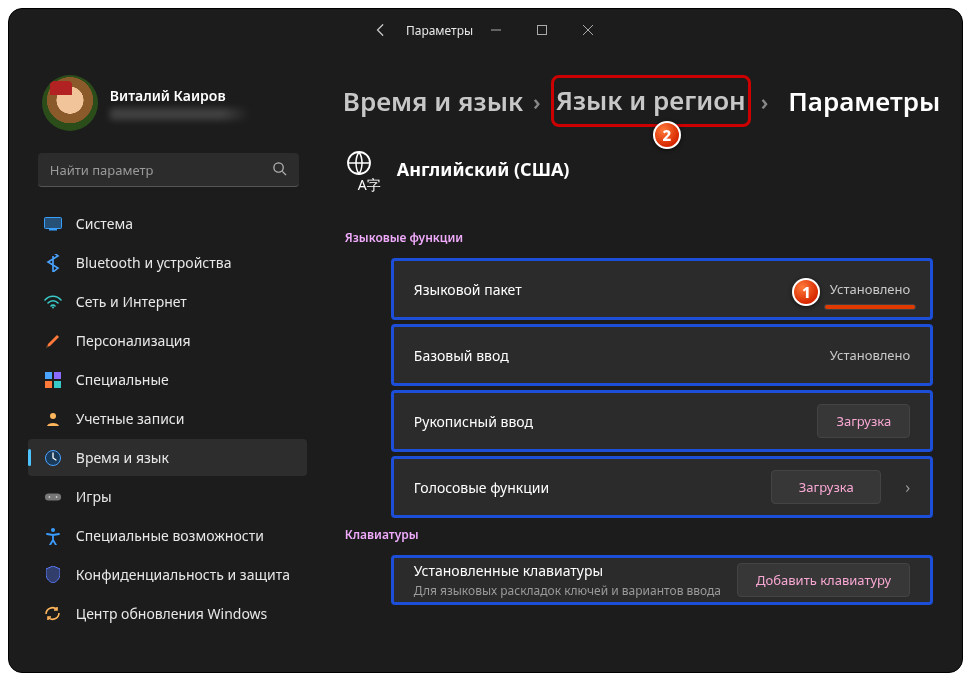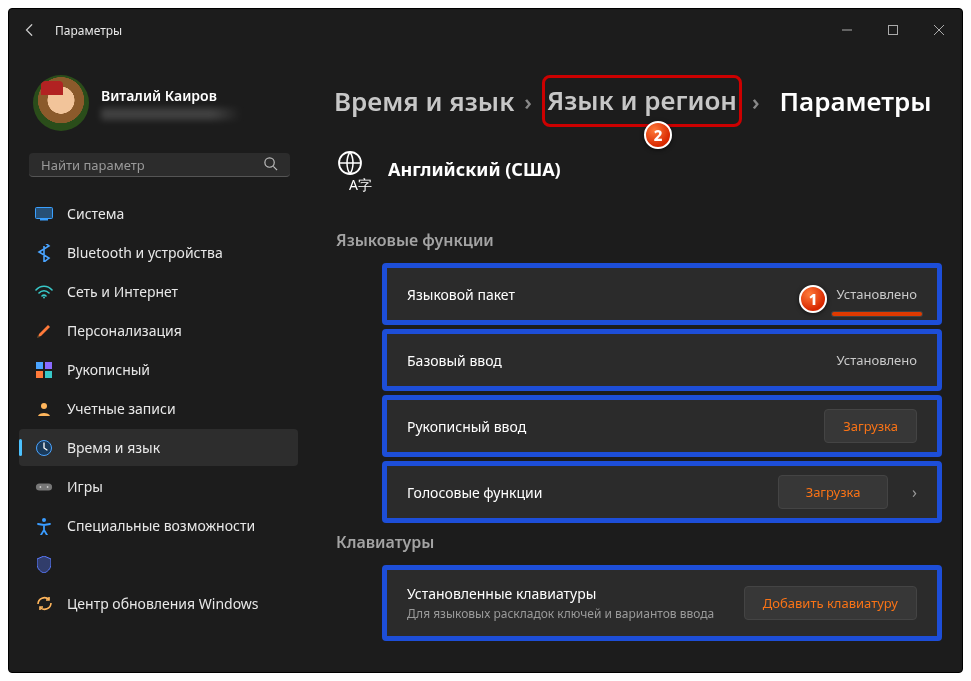--- a/index.html
+++ b/index.html
@@ -1,20 +1,20 @@
 <!DOCTYPE html>
 <html><head>
 <meta charset="utf-8">
 <style>
   * { box-sizing: border-box; margin: 0; padding: 0; font-family: "Segoe UI", system-ui, sans-serif; }
   body { background: #fff; width: 971px; height: 681px; overflow: hidden; position: relative; }
   .window {
     position: absolute; left: 8px; top: 8px; right: 8px; bottom: 8px;
-    background: #1c1c1c; border: 1px solid #000; border-radius: 4px;
-    display: flex; flex-direction: column; overflow: hidden;
+    background: #1c1c1c; border: 1px solid #000; border-radius: 14px;
+    display: flex; flex-direction: column; overflow: hidden; align-items: center;
   }
   .titlebar {
     height: 42px; display: flex; align-items: center; color: #e8e8e8;
     font-size: 12px; user-select: none;
   }
   .back-btn { width: 42px; display:flex; align-items:center; justify-content:center; color:#ccc; }
   .back-btn svg { width:14px; height:14px; }
   .app-title { padding-left: 4px; }
   .win-controls { margin-left:auto; display:flex; }
   .win-btn { width:46px; height:42px; display:flex; align-items:center; justify-content:center; color:#aaa; }
@@ -27,21 +27,21 @@
   .avatar {
     width:56px; height:56px; border-radius:50%;
     background: radial-gradient(circle at 50% 45%, #f2c49a 32%, #8b5a2b 33% 55%, #2a4d1a 56%);
     position:relative; overflow:hidden; flex-shrink:0;
   }
   .avatar::before{content:"";position:absolute;left:8px;top:6px;width:22px;height:14px;border-radius:4px 4px 0 0;background:#b22222;}
   .username { color:#fff; font-size:14px; font-weight:600; }
   .useremail { height:12px; margin-top:3px; filter: blur(3px); opacity:.5; background:linear-gradient(90deg,#666 0 80%,transparent); border-radius:2px; width:140px;}
 
   .search {
-    margin: 0 14px 18px 10px; height:24px; border-radius:4px;
+    margin: 0 14px 18px 10px; height:34px; border-radius:4px;
     background:#2c2c2c; border-bottom:1px solid #555;
     display:flex; align-items:center; color:#aaa;
   }
   .search input {
     flex:1; background:transparent; border:none; outline:none; color:#fff;
     padding:0 12px; font-size:13px;
   }
   .search input::placeholder { color:#9a9a9a; }
   .search-icon { padding:0 12px; color:#bbb; }
 
@@ -63,33 +63,33 @@
   .bc-item { color:#c7c7c7; white-space:nowrap; }
   .bc-strong { color:#fff; padding:2px 10px; }
   .bc-sep { color:#888; font-size:22px; }
   .bc-box { border:3px solid #c00; border-radius:8px; padding:4px 2px 6px; }
 
   .lang-header { display:flex; align-items:center; gap:20px; margin: 22px 0 40px 2px; }
   .lang-header-icon { font-size:28px; position:relative; }
   .lang-header-icon .sub { position:absolute; right:-6px; bottom:-6px; font-size:14px; background:#1c1c1c; padding:0 2px;}
   .lang-title { font-size:18px; font-weight:700; }
 
-  .sect-title { font-size:16px; color:#a3a3a3; font-weight:600; margin: 8px 0 12px 2px; }
+  .sect-title { font-size:12px; color:#f0abfc; font-weight:600; margin: 8px 0 12px 2px; }
   .row-stack { display:flex; flex-direction:column; gap:4px; padding-right:20px; }
   .row {
-    background:#2b2b2b; border:5px solid #1d4ed8; border-radius:4px;
+    background:#2b2b2b; border:3px solid #1d4ed8; border-radius:4px;
     height:62px; display:flex; align-items:center; padding:0 20px;
     color:#fff; font-size:14px; gap:16px;margin-left:48px;
   }
   .row .label { flex:1; }
   .row .label .sub { color:#9a9a9a; font-size:12px; margin-top:2px; }
   .row .status { color:#c9c9c9; font-size:13px; }
   .btn {
     background:#373737; border:1px solid #444; border-radius:4px;
-    height:34px; padding:0 18px; color:#f97316; font-size:13px;
+    height:34px; padding:0 18px; color:#f9a8d4; font-size:13px;
     display:flex; align-items:center; justify-content:center;
   }
   .chev { color:#9a9a9a; margin-left:8px; font-size:16px; }
 
   
   .annot {
     position:absolute; width:28px;height:28px;border-radius:50%;
     background:radial-gradient(circle at 35% 30%, #ff7a3a, #d82800 70%);
     border:2px solid #fff; color:#fff; font-weight:800; font-size:15px;
     display:flex; align-items:center; justify-content:center;
@@ -187,21 +187,21 @@
         </div>
         <div class="nav-item">
           <span class="nav-icon">
             <svg width="16" height="16" viewBox="0 0 16 16">
                 <rect x="0" y="0" width="7" height="7" fill="#4aa4ff"></rect>
                 <rect x="9" y="0" width="7" height="7" fill="#8a6aff"></rect>
                 <rect x="0" y="9" width="7" height="7" fill="#ff7a3a"></rect>
                 <rect x="9" y="9" width="7" height="7" fill="#38c9c9"></rect>
               </svg>
           </span>
-          <span>Рукописный</span>
+          <span>Специальные</span>
         </div>
         <div class="nav-item">
           <span class="nav-icon">
             <svg width="16" height="16" viewBox="0 0 16 16">
                 <circle cx="8" cy="5" r="3" fill="#ffb65c"></circle>
                 <path d="M2 15c1-4 11-4 12 0" fill="#ffb65c"></path>
               </svg>
           </span>
           <span>Учетные записи</span>
         </div>
@@ -232,20 +232,21 @@
               </svg>
           </span>
           <span>Специальные возможности</span>
         </div>
         <div class="nav-item">
           <span class="nav-icon">
             <svg width="14" height="17" viewBox="0 0 14 17">
                 <path d="M7 0l7 3v5c0 5-4 8-7 9-3-1-7-4-7-9V3z" fill="#5a7aff" fill-opacity=".35" stroke="#5a7aff"></path>
               </svg>
           </span>
+          <span>Конфиденциальность и защита</span>
         </div>
         <div class="nav-item">
           <span class="nav-icon">
             <svg width="17" height="17" viewBox="0 0 17 17">
                 <path d="M2 9a6.5 6.5 0 0111-4.5M15 8a6.5 6.5 0 01-11 4.5" stroke="#ffb65c" stroke-width="1.6" fill="none"></path>
                 <path d="M13 2v3h-3M4 15v-3h3" stroke="#ffb65c" stroke-width="1.6" fill="none"></path>
               </svg>
           </span>
           <span>Центр обновления Windows</span>
         </div>
@@ -301,21 +302,21 @@
           <span class="label">Голосовые функции</span>
           <span class="btn" style="min-width:110px">
               <span>Загрузка</span>
             </span>
           <span class="chev">›</span>
         </div>
       </div>
 
       <div class="sect-title" style="">Клавиатуры</div>
       <div class="row-stack">
-        <div class="row" style="height:76px">
+        <div class="row" style="height:50px">
           <div class="label">
             <div>Установленные клавиатуры</div>
             <div class="sub">Для языковых раскладок ключей и вариантов ввода</div>
           </div>
           <span class="btn">
               <span>Добавить клавиатуру</span>
             </span>
         </div>
       </div>
     </div>

